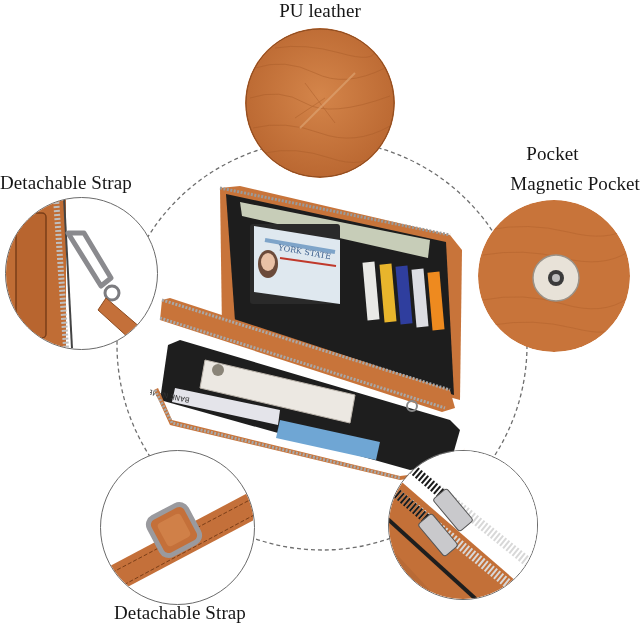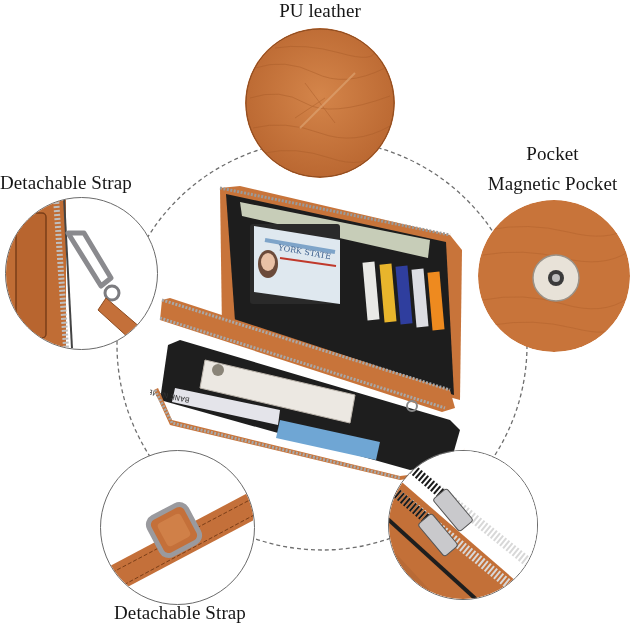--- a/index.html
+++ b/index.html
@@ -55,21 +55,21 @@
       <rect x="10" y="15" width="30" height="125" rx="4" fill="#b8652f" stroke="#7a3e18" stroke-width="1.5"></rect>
       <line x1="50" y1="0" x2="60" y2="150" stroke="#bfbfbf" stroke-width="6" stroke-dasharray="2 2"></line>
       <line x1="58" y1="0" x2="66" y2="150" stroke="#444" stroke-width="2"></line>
       <path d="M62 35 L78 35 L105 80 L95 88 Z" fill="none" stroke="#8a8a8e" stroke-width="5" stroke-linejoin="round"></path>
       <circle cx="106" cy="95" r="7" fill="none" stroke="#7c7c80" stroke-width="3"></circle>
       <path d="M100 100 L135 130 L125 142 L92 112 Z" fill="#c4703a" stroke="#8a4a20" stroke-width="1"></path>
     </svg>
   </div>
 
   <div class="label center" style="left:465px; top:143px; width:175px;">Pocket</div>
-  <div class="label center" style="left:465px; top:173px; width:175px;">Magnetic Pocket</div>
+  <div class="label center" style="left:465px; top:173px; width:175px;text-align:right;">Magnetic Pocket</div>
   <div class="detail" style="left:478px; top:200px; width:152px; height:152px;">
     <svg width="152" height="152" viewBox="0 0 152 152">
       <circle cx="76" cy="76" r="76" fill="#c8743a"></circle>
       <g stroke="#b0612c" stroke-width="0.8" fill="none" opacity="0.6">
         <path d="M10 30 Q50 22 90 32 T150 28"></path>
           <path d="M5 55 Q45 48 85 58 T150 52"></path>
         <path d="M5 100 Q45 92 85 104 T150 98"></path>
           <path d="M15 125 Q55 118 95 128 T140 124"></path>
       </g>
       <circle cx="78" cy="78" r="23" fill="#e8e2d8" stroke="#9a9288" stroke-width="1.5"></circle>

